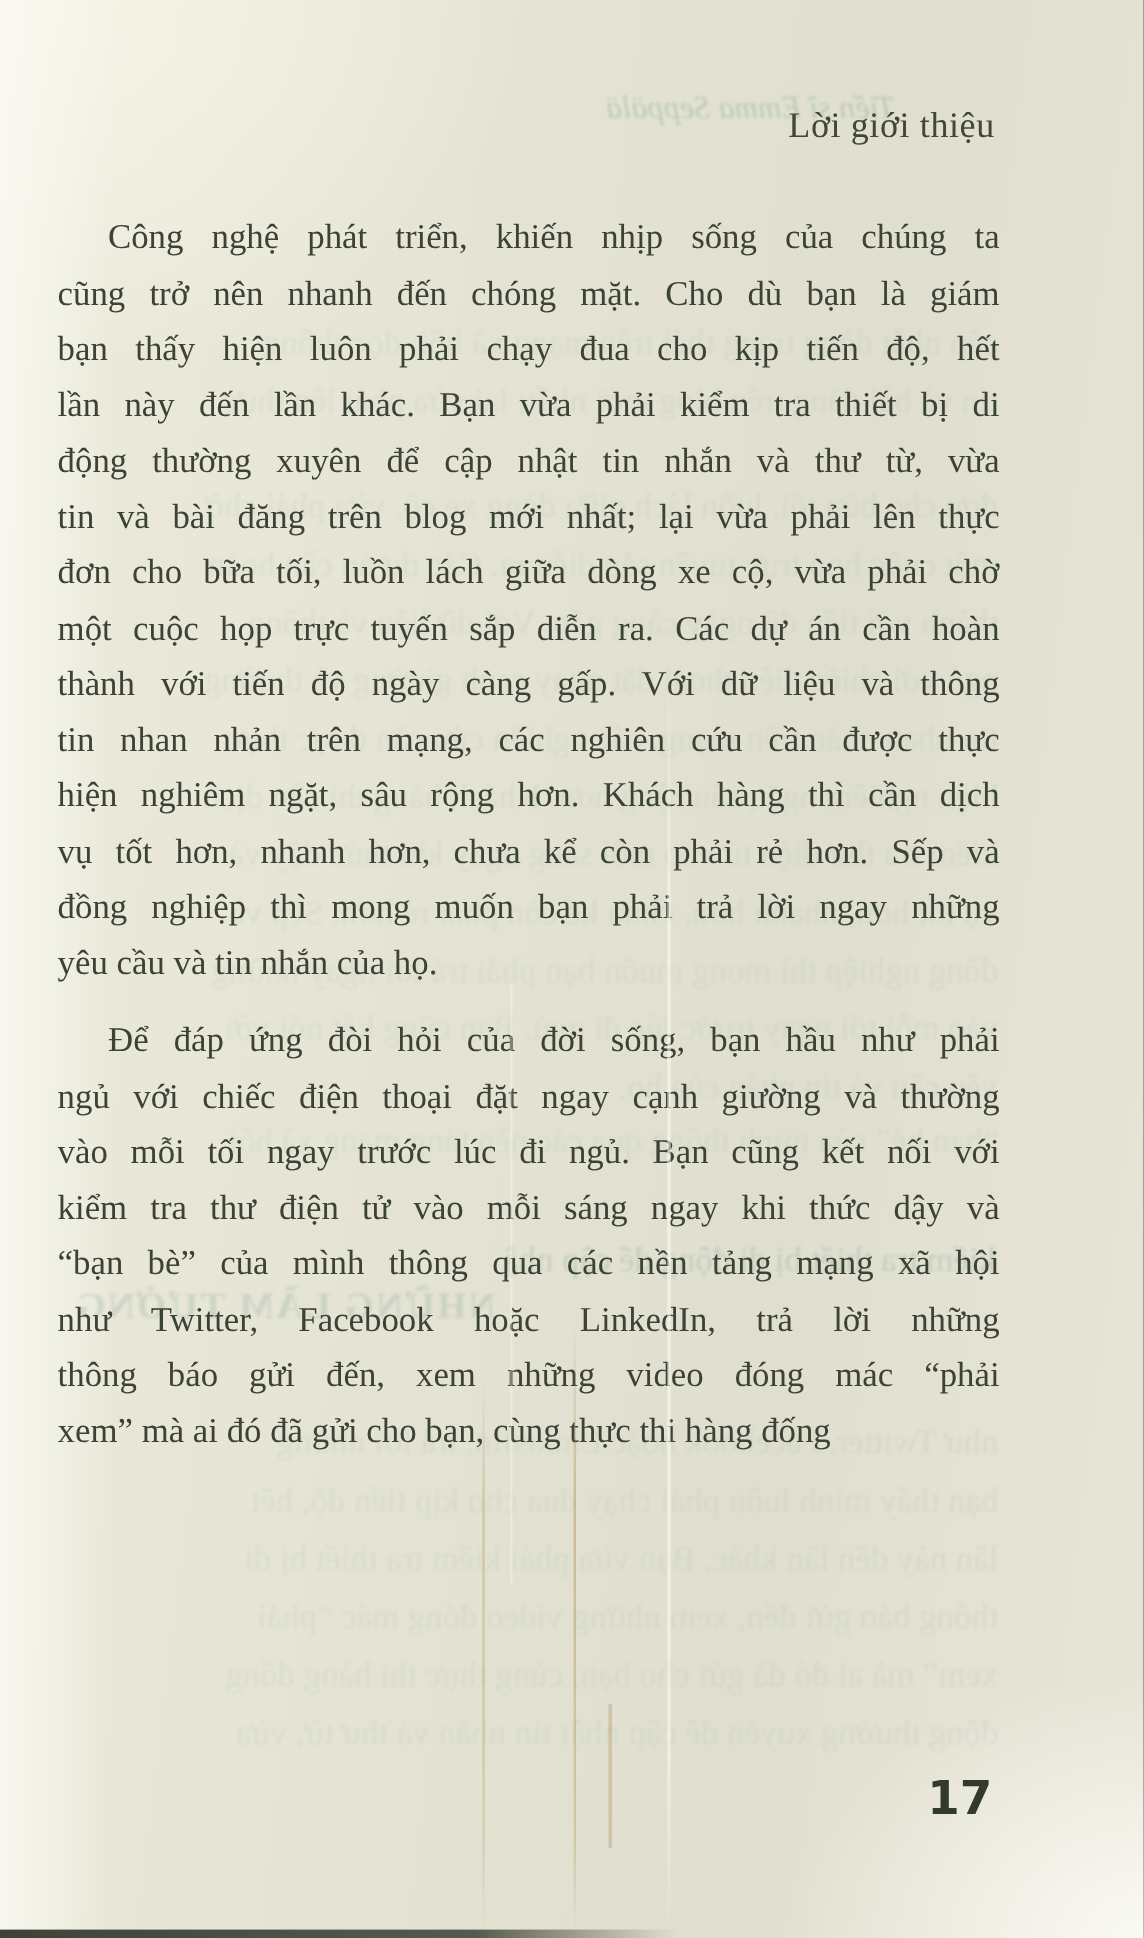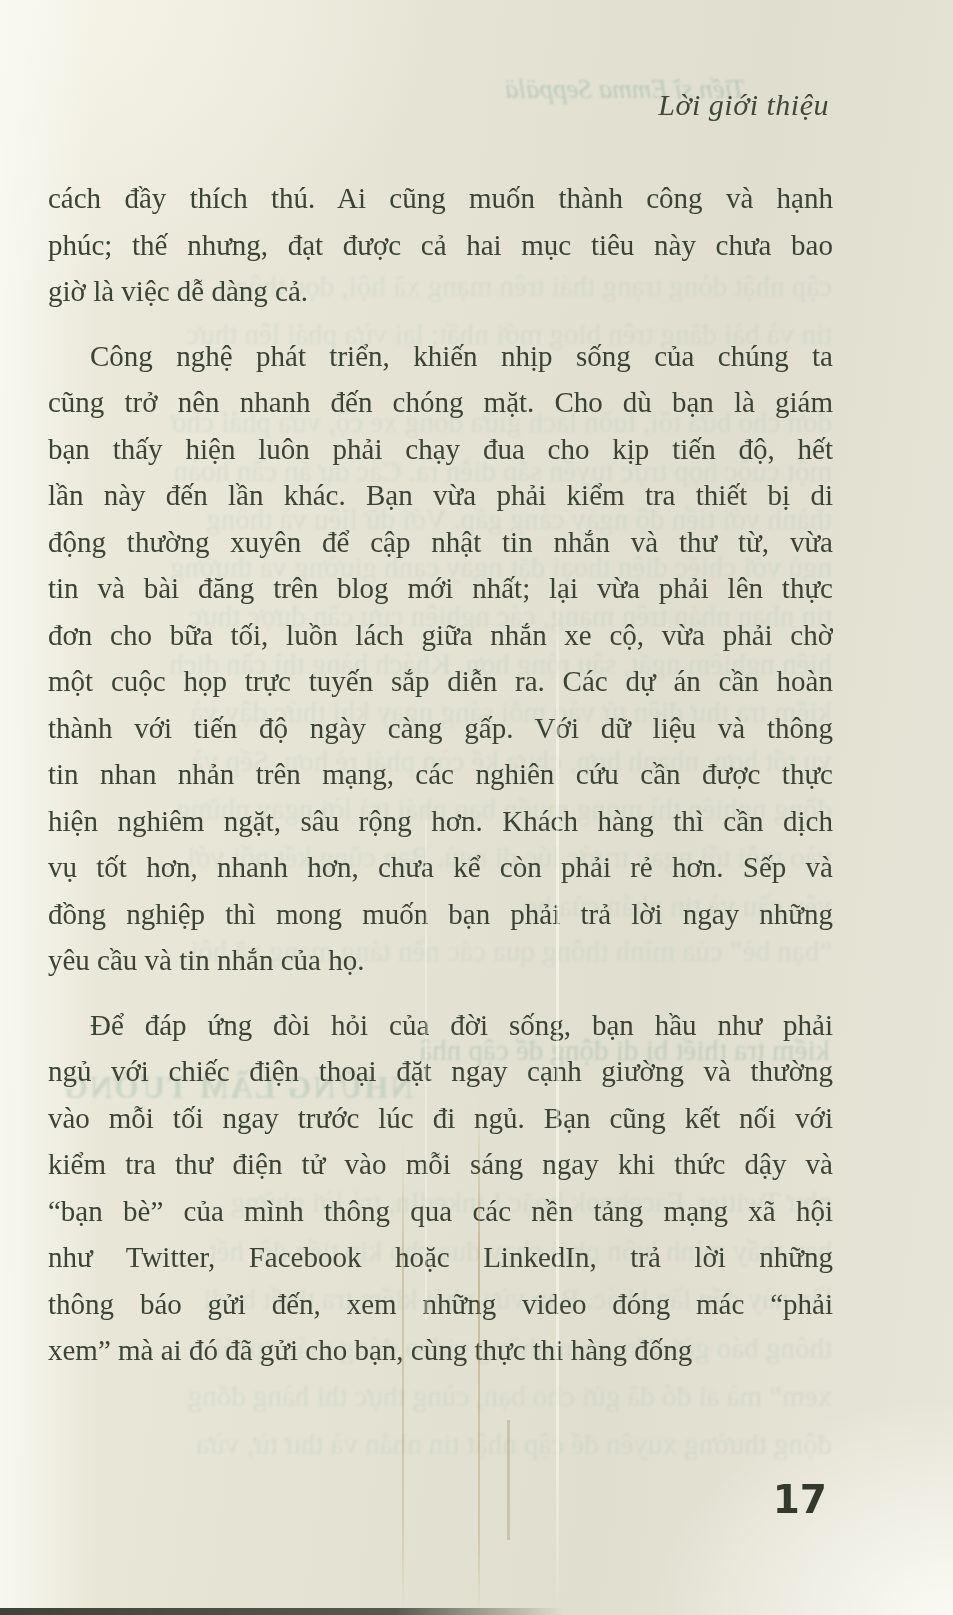--- a/index.html
+++ b/index.html
@@ -30,21 +30,20 @@
   .bleed-author { font-style: italic; opacity: 0.38; font-size: 27px; }
   .bleed-frag   { opacity: 0.30; }
   .bleed-caps   { font-weight: bold; opacity: 0.26; letter-spacing: 2px; font-size: 31px; }
   .bleed-tex    { opacity: 0.13; width: 780px; }
 
   
   .running-head {
     position: absolute;
     top: 88px;
     right: 124px;
-    font-style: italic;
     font-size: 30px;
     color: #424837;
     letter-spacing: 0.5px;
   }
 
   
   .body-text {
     position: absolute;
     left: 48px;
     top: 175px;
@@ -122,32 +121,27 @@
       <div class="bleed-item bleed-tex" style="top: 1283px; left: 52px; width: 780px;">lần này đến lần khác. Bạn vừa phải kiểm tra thiết bị di</div>
       <div class="bleed-item bleed-tex" style="top: 1332px; left: 52px; width: 780px;">thông báo gửi đến, xem những video đóng mác “phải</div>
       <div class="bleed-item bleed-tex" style="top: 1380px; left: 52px; width: 780px;">xem” mà ai đó đã gửi cho bạn, cùng thực thi hàng đống</div>
       <div class="bleed-item bleed-tex" style="top: 1428px; left: 52px; width: 780px;">động thường xuyên để cập nhật tin nhắn và thư từ, vừa</div>
     </div>
 
   <div class="running-head">Lời giới thiệu</div>
 
   <div class="body-text" id="body-text">
       <div class="para">
-        <div class="line">cách đầy thích thú. Ai cũng muốn thành công và hạnh</div>
-        <div class="line">phúc; thế nhưng, đạt được cả hai mục tiêu này chưa bao</div>
-        <div class="line lastline">giờ là việc dễ dàng cả.</div>
-      </div>
-      <div class="para">
         <div class="line indent">Công nghệ phát triển, khiến nhịp sống của chúng ta</div>
         <div class="line">cũng trở nên nhanh đến chóng mặt. Cho dù bạn là giám</div>
         <div class="line">bạn thấy hiện luôn phải chạy đua cho kịp tiến độ, hết</div>
         <div class="line">lần này đến lần khác. Bạn vừa phải kiểm tra thiết bị di</div>
         <div class="line">động thường xuyên để cập nhật tin nhắn và thư từ, vừa</div>
         <div class="line">tin và bài đăng trên blog mới nhất; lại vừa phải lên thực</div>
-        <div class="line">đơn cho bữa tối, luồn lách giữa nhắn xe cộ, vừa phải chờ</div>
+        <div class="line">đơn cho bữa tối, luồn lách giữa dòng xe cộ, vừa phải chờ</div>
         <div class="line">một cuộc họp trực tuyến sắp diễn ra. Các dự án cần hoàn</div>
         <div class="line">thành với tiến độ ngày càng gấp. Với dữ liệu và thông</div>
         <div class="line">tin nhan nhản trên mạng, các nghiên cứu cần được thực</div>
         <div class="line">hiện nghiêm ngặt, sâu rộng hơn. Khách hàng thì cần dịch</div>
         <div class="line">vụ tốt hơn, nhanh hơn, chưa kể còn phải rẻ hơn. Sếp và</div>
         <div class="line">đồng nghiệp thì mong muốn bạn phải trả lời ngay những</div>
         <div class="line lastline">yêu cầu và tin nhắn của họ.</div>
       </div>
       <div class="para">
         <div class="line indent">Để đáp ứng đòi hỏi của đời sống, bạn hầu như phải</div>

